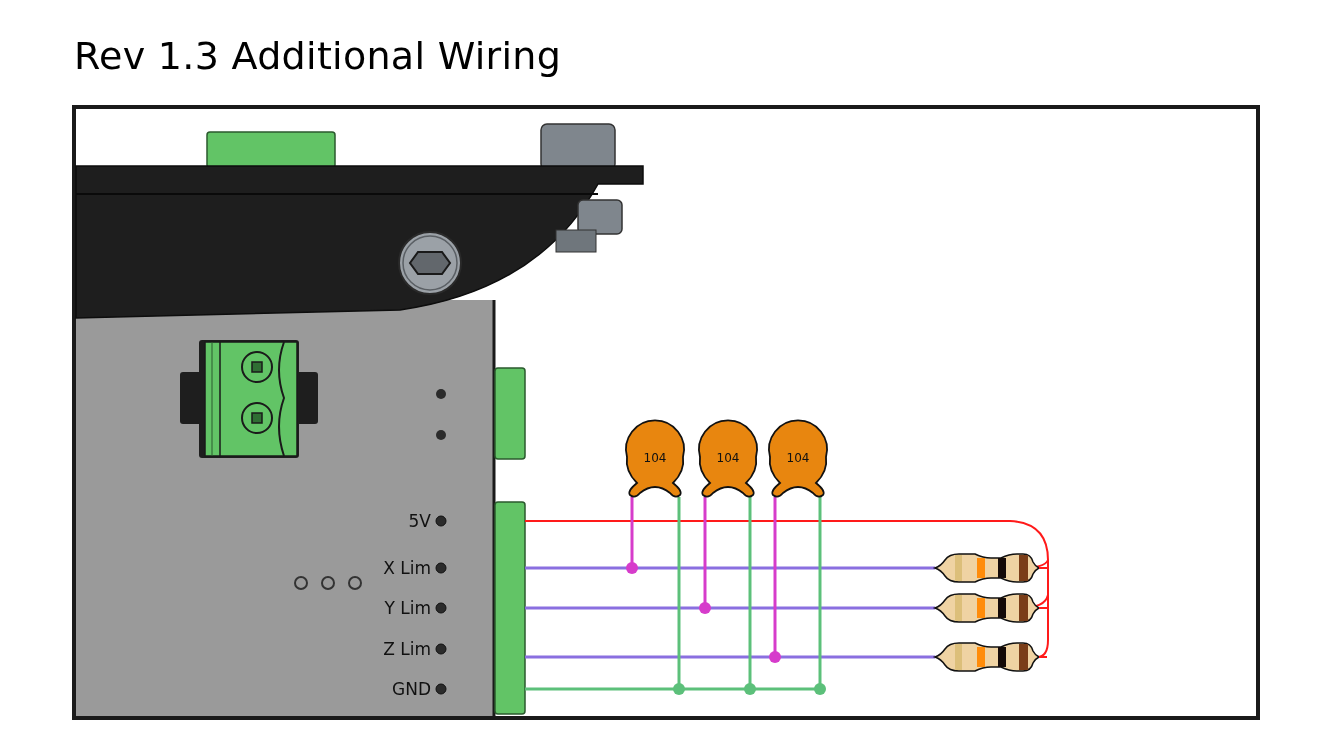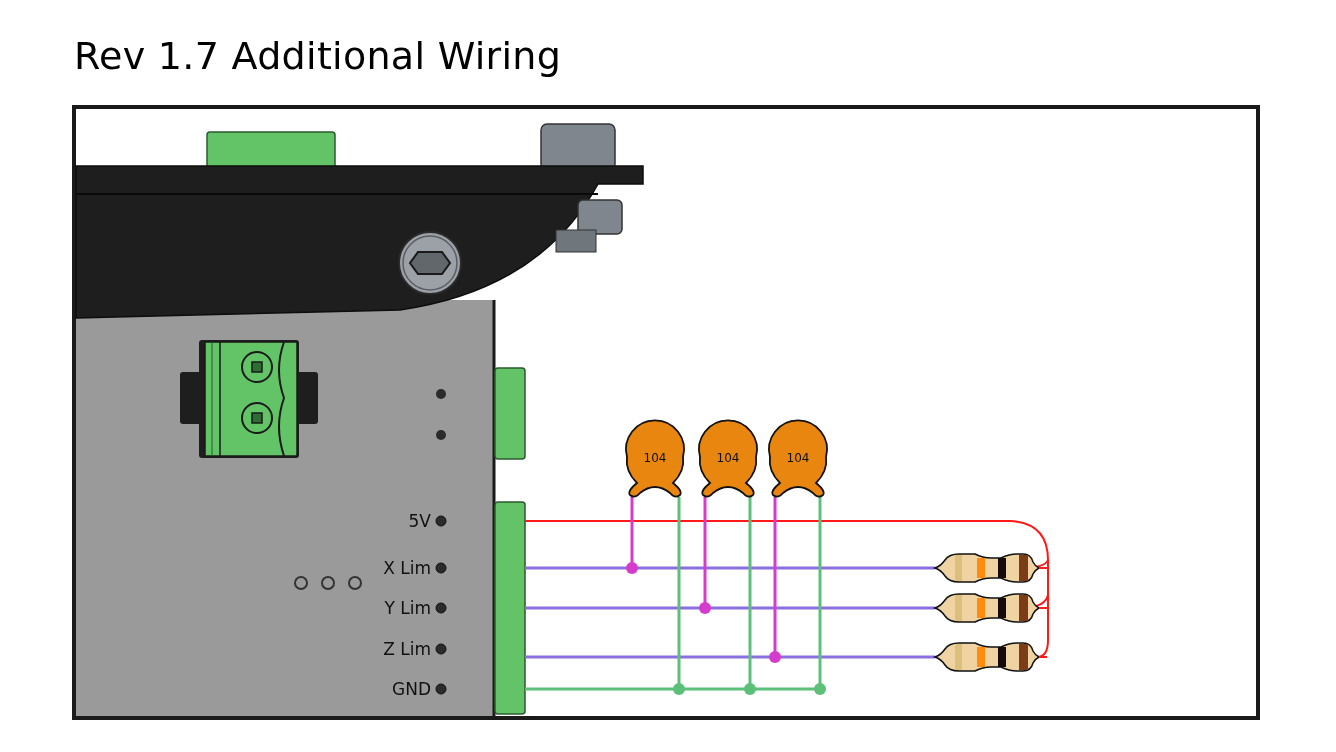--- a/index.html
+++ b/index.html
@@ -5,21 +5,21 @@
   html, body { margin:0; padding:0; background:#ffffff; }
   body { width:1336px; height:752px; position:relative; overflow:hidden; font-family:"DejaVu Sans", sans-serif; }
   #title { position:absolute; left:74px; top:34px; font-size:38px; color:#000; font-family:"DejaVu Sans", sans-serif; letter-spacing:0.3px; }
   #diagram { position:absolute; left:0; top:0; }
   .pin-label { font-family:"DejaVu Sans", sans-serif; font-size:17px; fill:#111; }
   .cap-label { font-family:"DejaVu Sans", sans-serif; font-size:12px; fill:#111; }
 </style>
 </head>
 <body>
 
-<div id="title">Rev 1.7 Additional Wiring</div>
+<div id="title">Rev 1.3 Additional Wiring</div>
 
 <svg id="diagram" width="1336" height="752" viewBox="0 0 1336 752" xmlns="http://www.w3.org/2000/svg">
 
   <rect x="74" y="107" width="1184" height="611" fill="#ffffff" stroke="#1a1a1a" stroke-width="4"></rect>
 
   <rect x="76" y="300" width="418" height="416" fill="#9a9a9a"></rect>
   <line x1="494" y1="300" x2="494" y2="716" stroke="#1a1a1a" stroke-width="3"></line>
 
   <rect x="207" y="132" width="128" height="36" rx="3" fill="#62c466" stroke="#2b5a2e" stroke-width="1.5"></rect>
 

